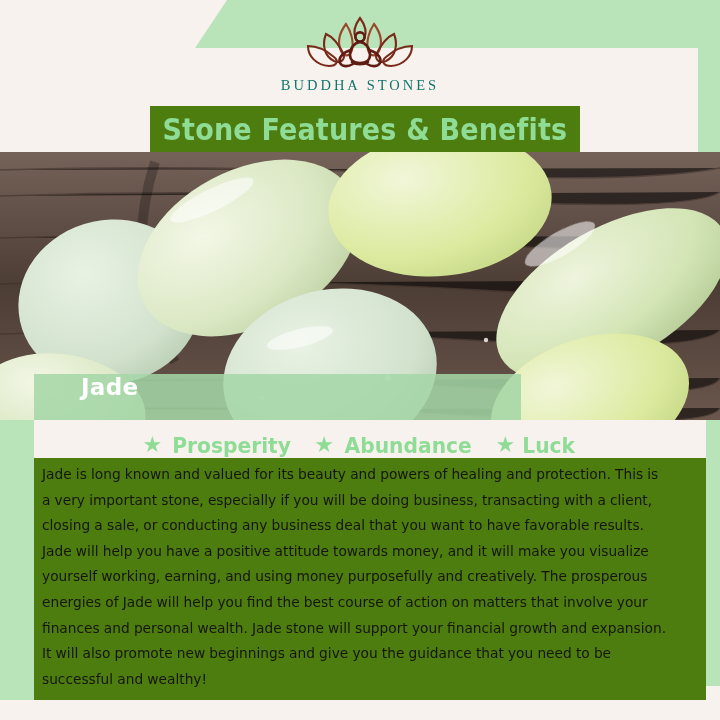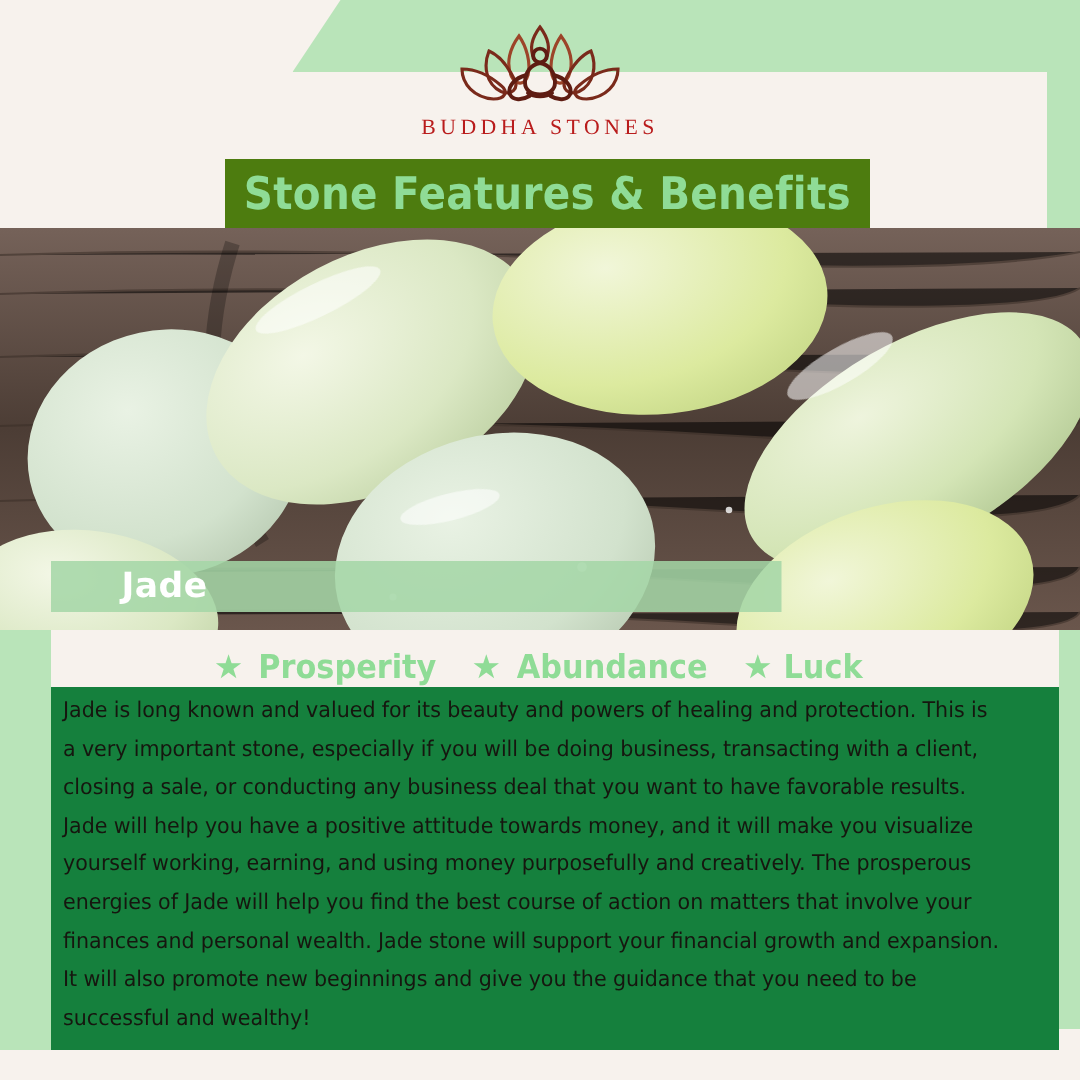--- a/index.html
+++ b/index.html
@@ -40,21 +40,21 @@
     display:flex; flex-direction:column;
     align-items:center; justify-content:center;
     z-index:5;
   }
   .logo-mark{ width:128px; height:62px; display:block; }
   .logo-word{
     margin-top:3px;
     font-family:"Liberation Serif", serif;
     font-size:14.5px;
     letter-spacing:3.0px;
-    color:#b91c1c;
+    color:#0f766e;
   }
 
   
   .title-banner{
     position:absolute; top:106px; left:150px;
     width:430px; height:46px;
     background:#4d7c0f;
     display:flex; align-items:center; justify-content:center;
     z-index:6;
   }
@@ -72,23 +72,23 @@
   .photo{
     position:absolute; top:152px; left:0; width:720px; height:268px;
     overflow:hidden; z-index:2;
     background:#4a3f39;
   }
   .photo svg{ display:block; width:720px; height:268px; }
 
   
   .stone-band{
     position:absolute; top:374px; left:34px;
-    width:487px; height:34px;
+    width:487px; height:46px;
     background:rgba(164,214,166,0.86);
-    display:flex; align-items:center;
+    display:flex; 
     z-index:4;
   }
   .stone-name{
     margin-left:47px;
     font-family:"DejaVu Sans", sans-serif;
     font-weight:bold;
     font-size:23px;
     color:#ffffff;
     letter-spacing:.3px;
   }
@@ -112,21 +112,21 @@
     font-weight:bold; font-size:22px;
     color:#8fdc96;
     transform:scaleX(.92);
     white-space:nowrap;
   }
 
   
   .text-panel{
     position:absolute; top:458px; left:34px;
     width:672px; height:242px;
-    background:#15803d;
+    background:#4d7c0f;
     z-index:4;
     padding:4px 8px 0 8px;
   }
   .body-copy{
     font-family:"DejaVu Sans", sans-serif;
     font-size:14.4px;
     line-height:25.6px;
     color:#16160f;
     transform:scaleX(.955);
     transform-origin:left top;

